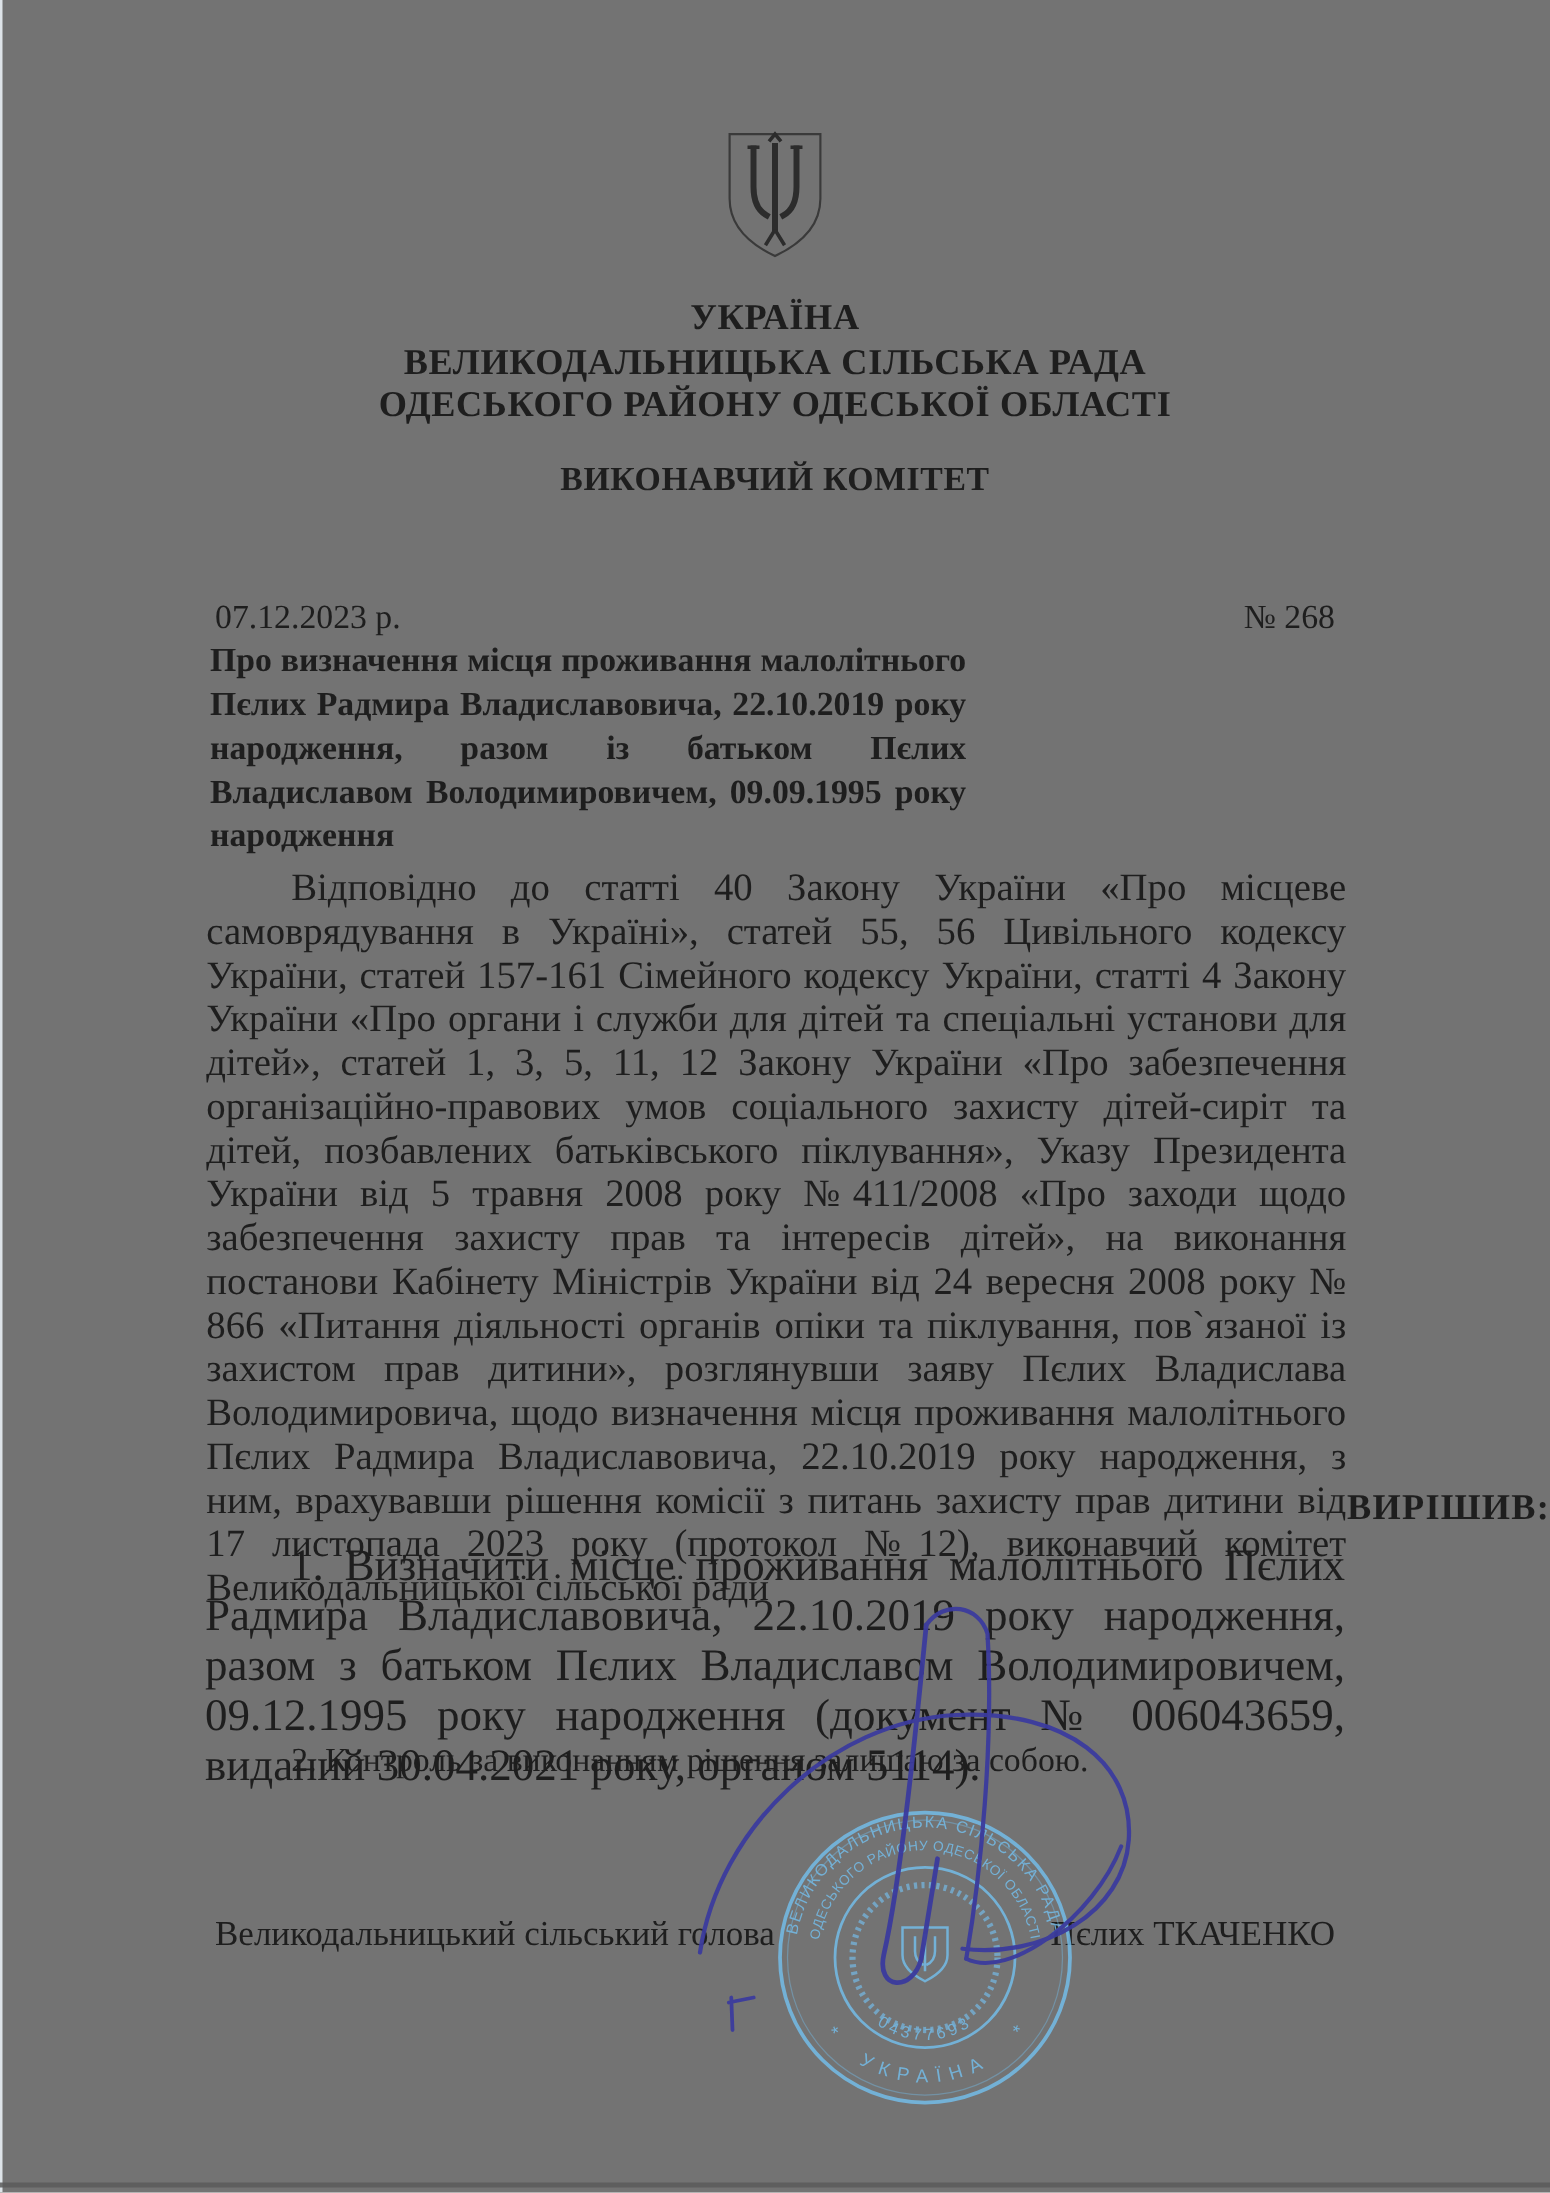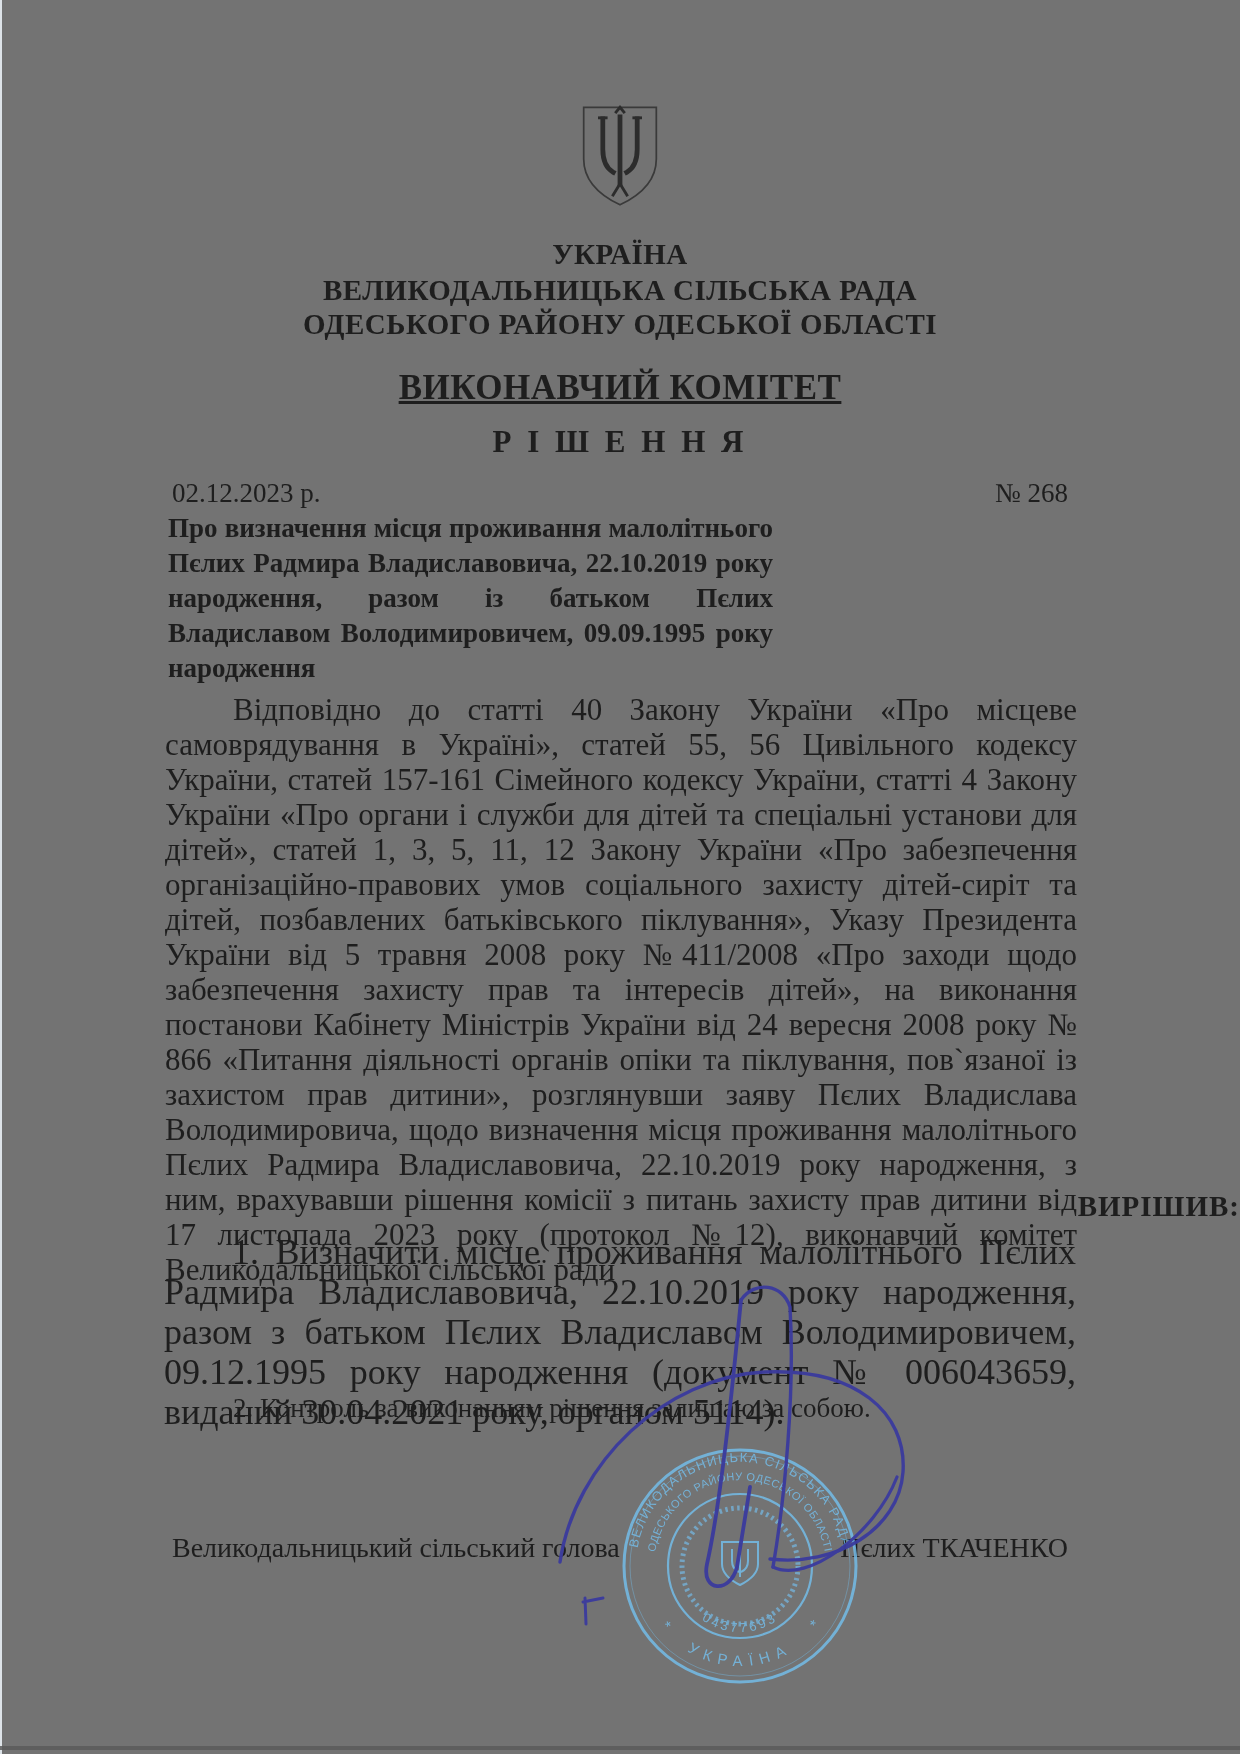--- a/index.html
+++ b/index.html
@@ -11,21 +11,21 @@
   }
   .edge-left{position:absolute;left:0;top:0;width:2px;height:100%;background:#dde3e8;}
   .edge-bottom{position:absolute;left:0;top:1746px;width:100%;height:4px;background:#5a5a5a;opacity:.85;}
 
   .emblem{position:absolute;left:577px;top:102px;width:86px;height:110px;}
 
   .hline{position:absolute;left:0;right:0;text-align:center;font-weight:700;letter-spacing:.5px;}
   .h-country{top:238px;font-size:29px;}
   .h-council{top:274px;font-size:29px;}
   .h-region{top:308px;font-size:29px;}
-  .h-committee{top:368px;font-size:35px;text-decoration:underline;}
+  .h-committee{top:368px;font-size:27px;}
   .h-doctype{top:424px;font-size:31px;letter-spacing:4px;}
 
   .meta{position:absolute;top:478px;left:0;right:0;padding:0 172px;display:flex;
         justify-content:space-between;font-size:27px;}
 
   .subject{
     position:absolute;left:168px;top:511px;width:605px;
     font-size:27px;font-weight:700;line-height:35px;text-align:justify;
   }
   .preamble{
@@ -69,24 +69,23 @@
       <path d="M58 15 H68"></path>
       <path d="M45 84 L37 97 M45 84 L53 97"></path>
       <path d="M40 10 L45 4 L50 10"></path>
     </g>
   </svg>
 
   <div class="hline h-country">УКРАЇНА</div>
   <div class="hline h-council">ВЕЛИКОДАЛЬНИЦЬКА СІЛЬСЬКА РАДА</div>
   <div class="hline h-region">ОДЕСЬКОГО РАЙОНУ ОДЕСЬКОЇ ОБЛАСТІ</div>
   <div class="hline h-committee">ВИКОНАВЧИЙ КОМІТЕТ</div>
-  <div class="hline h-doctype">Р І Ш Е Н Н Я</div>
 
   <div class="meta">
-    <span>02.12.2023 р.</span>
+    <span>07.12.2023 р.</span>
     <span>№ 268</span>
   </div>
 
   <div class="subject">Про визначення місця проживання малолітнього Пєлих Радмира Владиславовича, 22.10.2019 року народження, разом із батьком Пєлих Владиславом Володимировичем, 09.09.1995 року народження</div>
 
   <div class="preamble">Відповідно до статті 40 Закону України «Про місцеве самоврядування в Україні», статей 55, 56 Цивільного кодексу України, статей 157-161 Сімейного кодексу України, статті 4 Закону України «Про органи і служби для дітей та спеціальні установи для дітей», статей 1, 3, 5, 11, 12 Закону України «Про забезпечення організаційно-правових умов соціального захисту дітей-сиріт та дітей, позбавлених батьківського піклування», Указу Президента України від 5 травня 2008 року №411/2008 «Про заходи щодо забезпечення захисту прав та інтересів дітей», на виконання постанови Кабінету Міністрів України від 24 вересня 2008 року № 866 «Питання діяльності органів опіки та піклування, пов`язаної із захистом прав дитини», розглянувши заяву Пєлих Владислава Володимировича, щодо визначення місця проживання малолітнього Пєлих Радмира Владиславовича, 22.10.2019 року народження, з ним, врахувавши рішення комісії з питань захисту прав дитини від 17 листопада 2023 року (протокол №12), виконавчий комітет Великодальницької сільської ради</div>
 
   <div class="resolved">ВИРІШИВ:</div>
 
   <div class="item1">1. Визначити місце проживання малолітнього Пєлих Радмира Владиславовича, 22.10.2019 року народження, разом з батьком Пєлих Владиславом Володимировичем, 09.12.1995 року народження (документ № 006043659, виданий 30.04.2021 року, органом 5114).</div>

